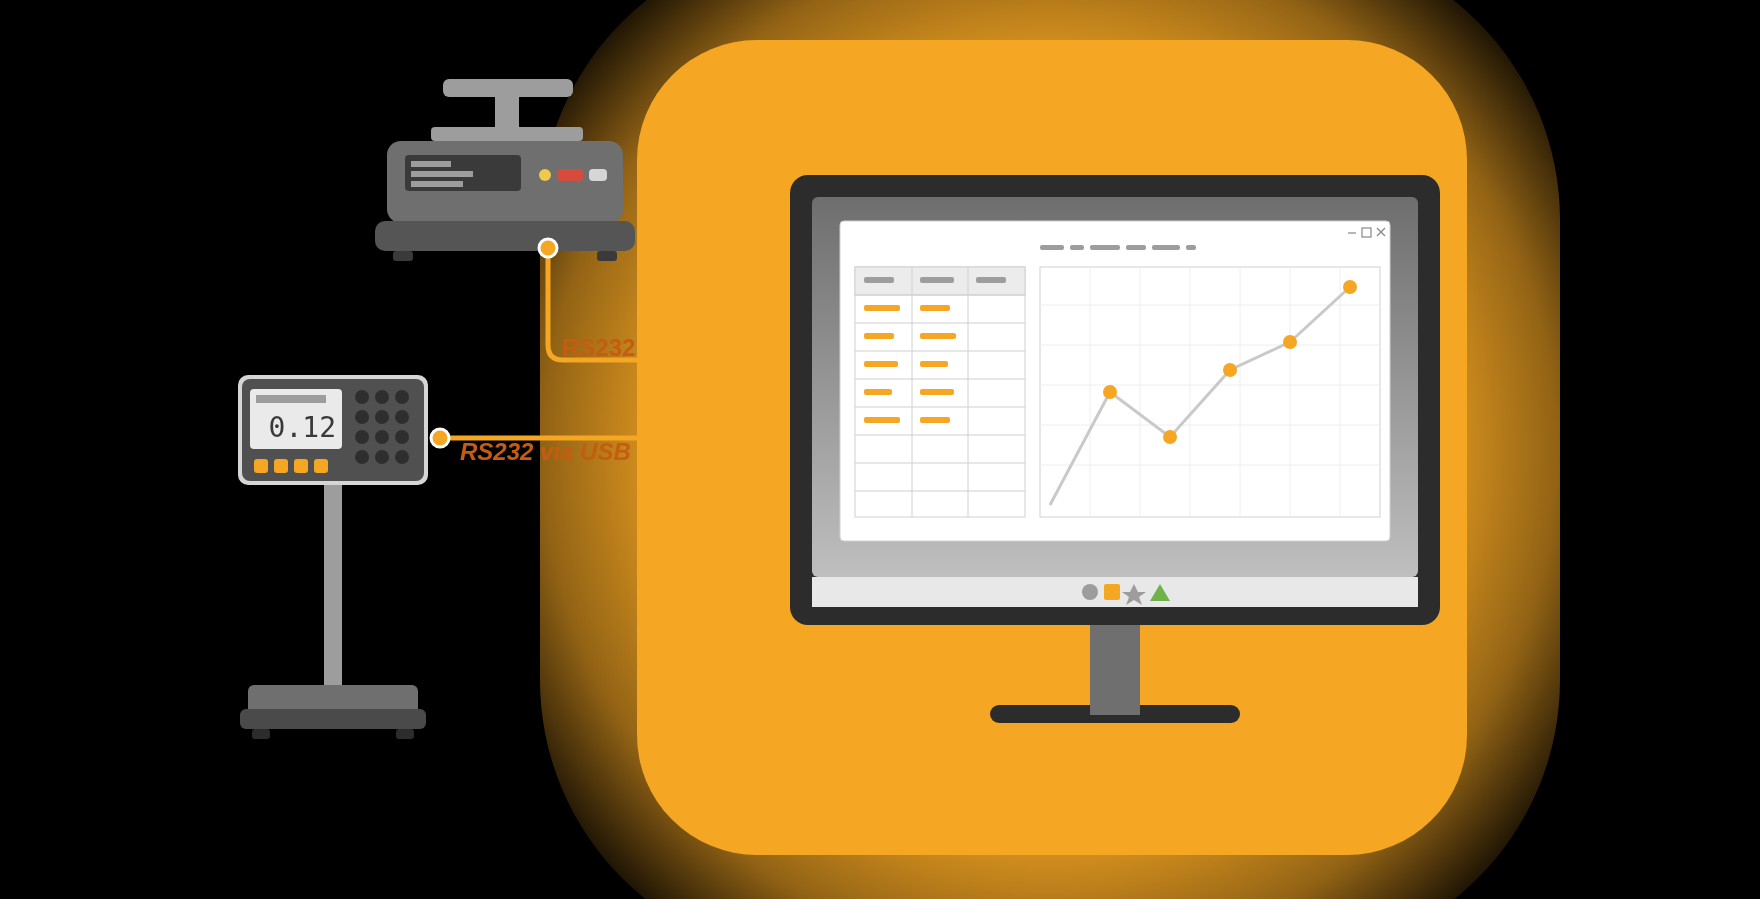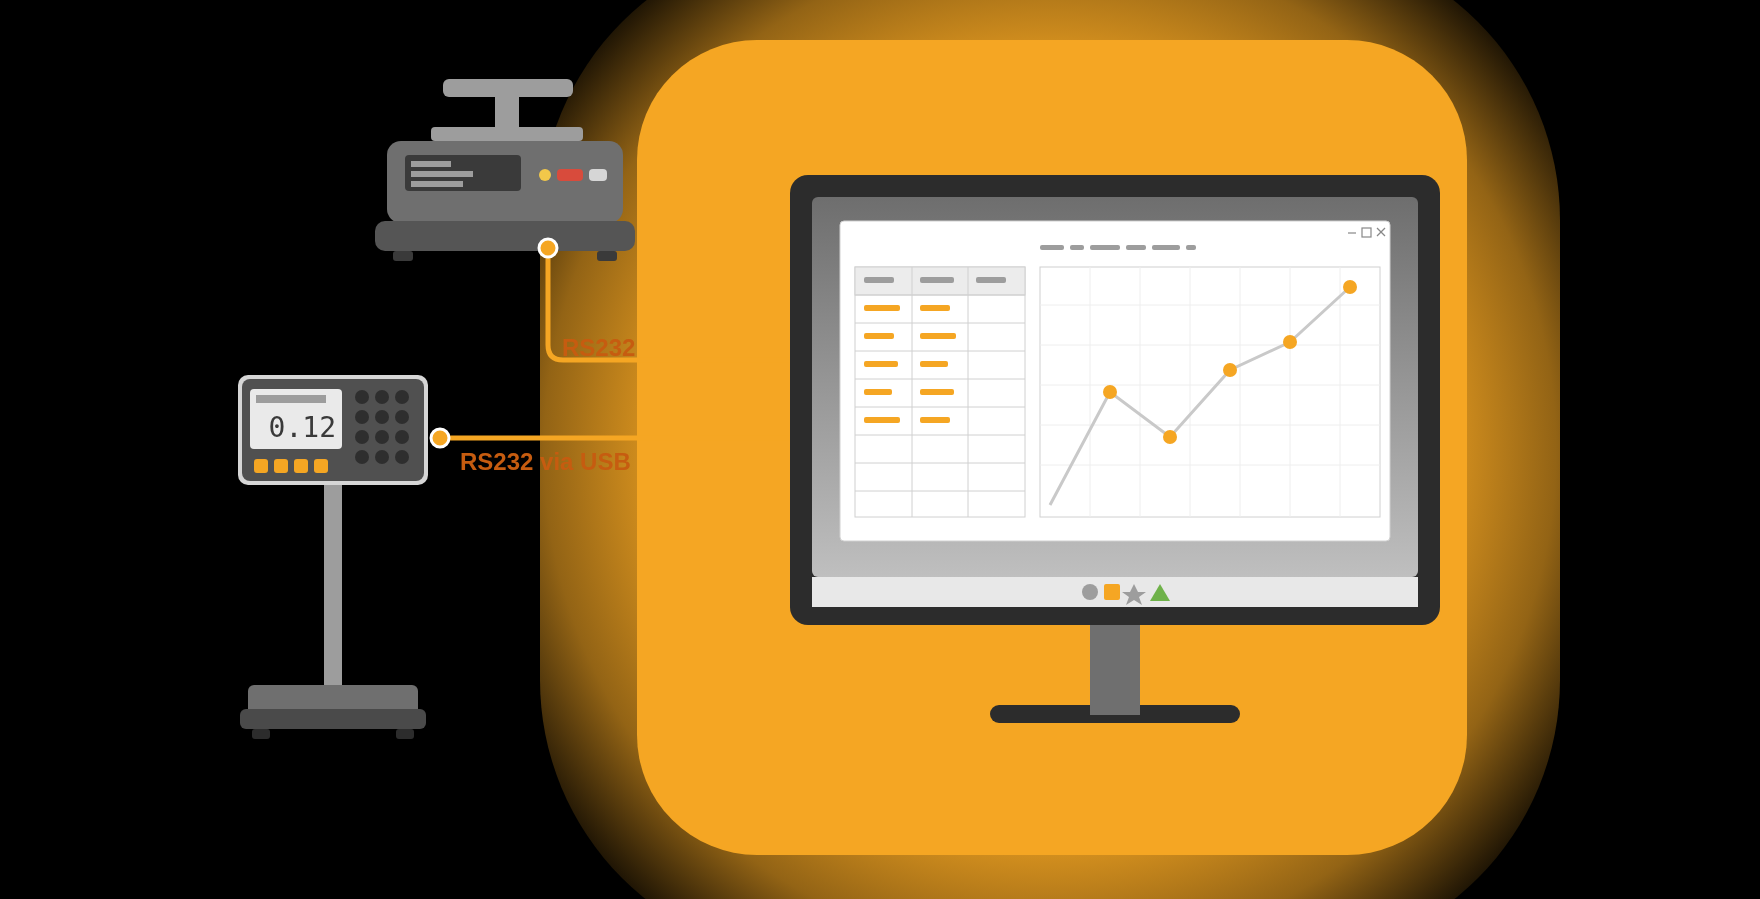--- a/index.html
+++ b/index.html
@@ -117,21 +117,21 @@
   <svg width="1760" height="899" style="position:absolute;left:0;top:0">
 
     <path d="M 548 248 L 548 345 Q 548 360 563 360 L 950 360" stroke="#f5a623" stroke-width="5" fill="none" marker-end="url(#arrowhead)"></path>
     <circle cx="548" cy="248" r="9" fill="#f5a623" stroke="#ffffff" stroke-width="3"></circle>
 
     <path d="M 440 438 L 950 438" stroke="#f5a623" stroke-width="5" fill="none" marker-end="url(#arrowhead)"></path>
     <circle cx="440" cy="438" r="9" fill="#f5a623" stroke="#ffffff" stroke-width="3"></circle>
   </svg>
 
   <div class="label" style="left:562px; top:290px;margin-top:44px;">RS232</div>
-  <div class="label" style="left:460px; top:448px;">RS232 via USB</div>
+  <div class="label" style="left:460px; top:438px;font-style:italic;">RS232 via USB</div>
 
   <svg width="650" height="560" style="position:absolute;left:790px;top:175px">
 
     <rect x="200" y="530" width="250" height="18" rx="9" fill="#2c2c2c"></rect>
     <rect x="300" y="440" width="50" height="100" fill="#6f6f6f"></rect>
 
     <rect x="0" y="0" width="650" height="450" rx="18" fill="#2c2c2c"></rect>
 
     <rect x="22" y="22" width="606" height="380" rx="6" fill="url(#screenGrad)"></rect>
 

